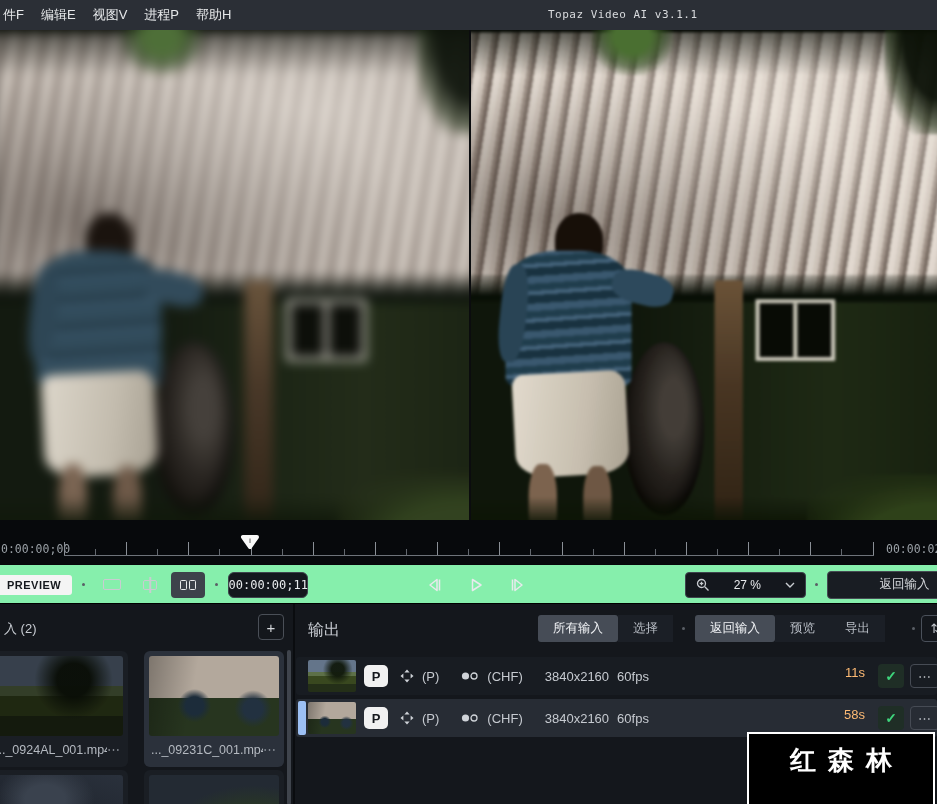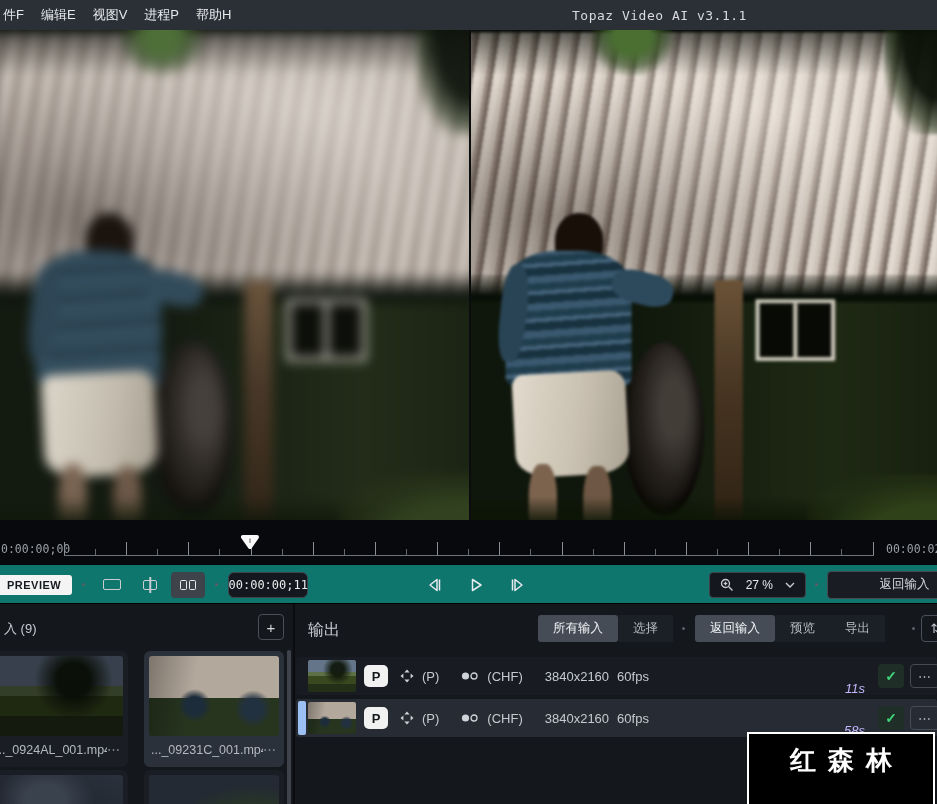--- a/index.html
+++ b/index.html
@@ -5,21 +5,21 @@
   * { margin:0; padding:0; box-sizing:border-box; }
   html,body { width:937px; height:804px; overflow:hidden; background:#0d0f12;
     font-family:"Liberation Sans","DejaVu Sans",sans-serif; }
   .mono { font-family:"DejaVu Sans Mono",monospace; }
 
   
   .menubar { position:absolute; left:0; top:0; width:937px; height:30px; background:#2b2f36;
     display:flex; align-items:center; color:#e6e8ea; font-size:13px; }
   .menu-items { display:flex; gap:17px; padding-left:3px; }
   .menu-items span { cursor:default; }
-  .app-title { position:absolute; left:572px; top:8px; font-size:13px; color:#d8dadd;
+  .app-title { position:absolute; left:548px; top:8px; font-size:11px; color:#d8dadd;
     font-family:"DejaVu Sans Mono",monospace; letter-spacing:.5px;text-align:center; }
 
   
   .preview { position:absolute; left:0; top:30px; width:937px; height:490px; background:#0a0c09; }
   .pane { position:absolute; top:0; height:490px; overflow:hidden; }
   .pane.left  { left:0;   width:469px; }
   .pane.right { left:471px; width:466px; }
   .pane-divider { position:absolute; left:469px; top:0; width:2px; height:490px; background:#0b0c0e; }
   .scene { position:absolute; inset:-12px; transform:scale(1.05); }
   .pane.left  .scene { filter:blur(5px) saturate(.92); }
@@ -81,21 +81,21 @@
   .tc.end { left:886px; }
   .ruler { position:absolute; left:64px; top:6px; width:810px; height:30px;
     border-bottom:1px solid #6e737a; }
   .ruler::before { content:''; position:absolute; left:0; right:0; bottom:0; height:13px;
     background:repeating-linear-gradient(to right,#8a8f96 0 1px,transparent 1px 62.2px); }
   .ruler::after { content:''; position:absolute; left:0; right:0; bottom:0; height:6px;
     background:repeating-linear-gradient(to right,transparent 0 31px,#63686f 31px 32px,transparent 32px 62.2px); }
   .playhead { position:absolute; left:240px; top:14px; width:20px; height:17px; cursor:grab; }
 
   
-  .controls { position:absolute; left:0; top:564px; width:937px; height:39px; background:#0f766e;
+  .controls { position:absolute; left:0; top:564px; width:937px; height:39px; background:#86efac;
     border-top:1px solid #06070a; }
   .ctrl-left { position:absolute; left:0; top:0; height:39px; display:flex; align-items:center; gap:10px; }
   .preview-badge { margin-left:-6px; background:#f4f4f4; color:#15181d; font-weight:bold;
     font-size:11px; letter-spacing:.5px; padding:4px 11px 4px 13px; border-radius:3px; }
   .sep-dot { width:3px; height:3px; border-radius:50%; background:#5a5f66; }
   .vm-group { display:flex; gap:4px; }
   .vm-btn { width:34px; height:26px; display:flex; align-items:center; justify-content:center;
     border-radius:4px; background:transparent; border:none; cursor:pointer; }
   .vm-btn.active { background:#3d424b; }
   .vm-single { width:18px; height:11px; border:1.5px solid #c9ccd1; border-radius:2px; }
@@ -105,21 +105,21 @@
     background:#c9ccd1; transform:translateX(-50%); }
   .vm-sbs { display:flex; gap:2px; }
   .vm-sbs i { width:7px; height:10px; border:1.5px solid #e8eaec; border-radius:1.5px; display:block; }
   .tc-box { width:80px; height:26px; border:1px solid #3e434c; border-radius:6px; background:#14171d;
     color:#e8eaed; font-size:12px; display:flex; align-items:center; justify-content:center; }
   .transport { position:absolute; left:420px; top:0; height:39px; display:flex; align-items:center; gap:14px; }
   .tr-btn { width:28px; height:28px; background:transparent; border:none; cursor:pointer;
     display:flex; align-items:center; justify-content:center; }
   .ctrl-right { position:absolute; right:-45px; top:0; height:39px; display:flex; align-items:center; gap:9px; }
   .zoom-box { height:26px; border:1px solid #3e434c; border-radius:4px; background:#14171d;
-    display:flex; align-items:center; gap:12px; padding:0 10px; cursor:pointer; }
+    display:flex; align-items:center; gap:24px; padding:0 10px; cursor:pointer; }
   .zoom-box .zv { color:#e8eaed; font-size:12px; }
   .return-btn { width:155px; height:28px; border:1px solid #454a52; border-radius:4px;
     background:#191d23; color:#d6d9dd; font-size:12.5px; display:flex; align-items:center;
     justify-content:center; cursor:pointer; }
 
   
   .bottom { position:absolute; left:0; top:603px; width:937px; height:201px; background:#14171c;
     border-top:1px solid #000; }
   .panel-divider { position:absolute; left:293px; top:0; width:2px; height:201px; background:#0a0c0f; }
 
@@ -177,21 +177,21 @@
     background:#9cc0f4; }
   .or-thumb { position:absolute; top:3px; width:48px; height:32px; border-radius:2px; }
   .or-1 .or-thumb { left:12px; }
   .or-2 .or-thumb { left:12px; }
   .p-badge { position:absolute; left:68px; top:8px; width:24px; height:22px; background:#f1f1f1;
     border-radius:5px; color:#15181d; font-size:13px; font-weight:bold;
     display:flex; align-items:center; justify-content:center; }
   .or-meta { position:absolute; left:104px; top:0; height:38px; display:flex; align-items:center;
     gap:8px; color:#c6cad0; font-size:13px; }
   .or-meta .gap { width:6px; }
-  .or-duration { position:absolute; right:72px; top:24px; color:#c4b5fd; font-size:13px;font-style:italic; }
+  .or-duration { position:absolute; right:72px; top:8px; color:#fdba74; font-size:13px; }
   .check-btn { position:absolute; right:33px; top:7px; width:26px; height:24px; border:none;
     border-radius:4px; background:#1f2e26; color:#3ed57c; font-size:14px; font-weight:bold;
     cursor:pointer; display:flex; align-items:center; justify-content:center; }
   .more-btn { position:absolute; right:-3px; top:7px; width:30px; height:24px;
     border:1px solid #464b54; border-radius:4px; background:transparent; color:#c6cad0;
     font-size:13px; cursor:pointer; letter-spacing:1px; }
 
   
   .watermark { position:absolute; left:747px; top:732px; width:188px; height:106px; background:#000;
     border:2px solid #fff; z-index:50; }
@@ -335,21 +335,21 @@
       </svg>
     </div>
     <span class="sep-dot"></span>
     <button class="return-btn">返回输入</button>
   </div>
 </div>
 
 <div class="bottom">
 
   <div class="input-panel">
-    <span class="ip-header">入 (9)</span>
+    <span class="ip-header">入 (2)</span>
     <button class="add-btn">+</button>
 
     <div class="file-card fc-1">
       <div class="fc-thumb thumb-field dim"></div>
       <div class="fc-name-row">
         <span class="fc-name">..._0924AL_001.mp4</span>
         <button class="fc-more">⋯</button>
       </div>
     </div>
 

